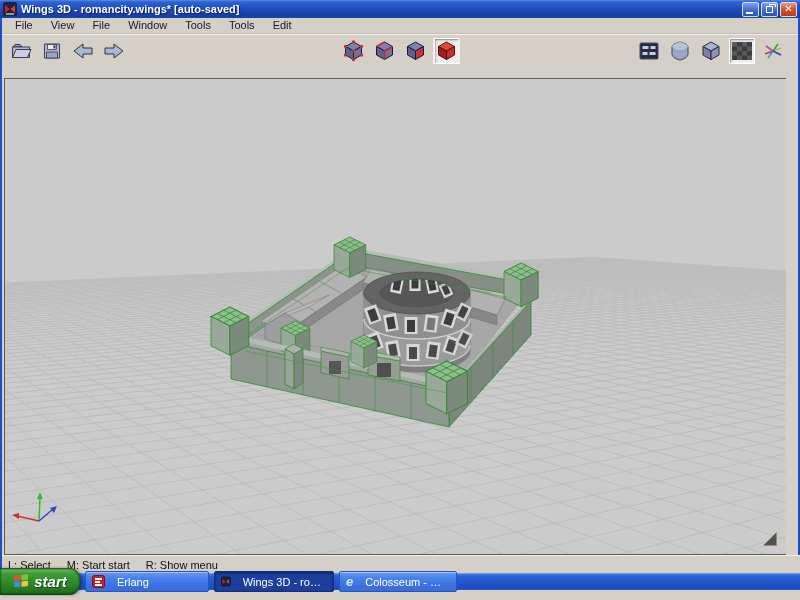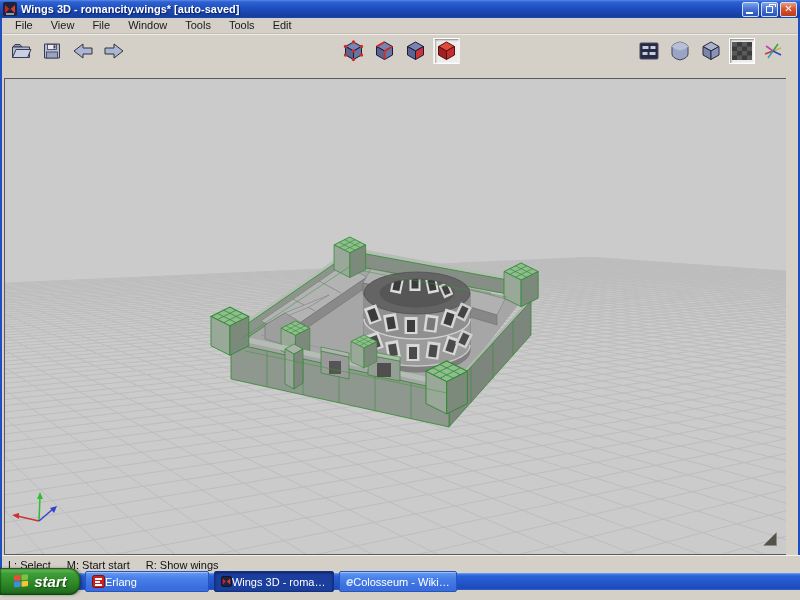--- a/index.html
+++ b/index.html
@@ -63,21 +63,21 @@
   .taskbar{position:absolute;left:0;top:573px;width:800px;height:17px;
     background:linear-gradient(180deg,#79aef3 0%,#3d76e6 8%,#2a60d6 20%,#2356cb 55%,#1d4bb8 90%,#2a60d6 100%);
     display:flex;align-items:center;}
   .start-btn{height:27px;width:80px;flex:none;border-radius:0 11px 11px 0;
     background:linear-gradient(180deg,#7cc46a 0%,#3d9e38 20%,#2e8a28 55%,#1f6a1c 95%);
     box-shadow:0 1px 2px #0d3a0d inset, 0 -1px 2px #0d3a0d inset, 2px 0 3px rgba(0,0,0,.35);
     display:flex;align-items:center;justify-content:center;gap:4px;cursor:pointer;}
   .start-label{color:#fff;font-size:15px;font-weight:bold;font-style:italic;text-shadow:1px 1px 1px #164a14;}
   .task-btn{height:21px;margin-left:5px;border-radius:2px;border:1px solid #2a55b8;box-sizing:border-box;
     background:linear-gradient(180deg,#6b9bf2 0%,#4a82ea 30%,#3a6ede 80%);
-    box-shadow:0 1px 0 #9cc0f8 inset;display:flex;align-items:center;gap:0;padding:0 6px;cursor:pointer;}
+    box-shadow:0 1px 0 #9cc0f8 inset;display:flex;align-items:center;gap:12px;padding:0 6px;cursor:pointer;}
   .task-btn .task-label{color:#fff;font-size:11px;white-space:nowrap;overflow:hidden;text-overflow:ellipsis;}
   .task-btn.active{background:#1c3f9e;box-shadow:0 1px 3px #0c2260 inset;border-color:#12307e;}
   .task-erlang{width:124px;}.task-wings{width:120px;}.task-ie{width:118px;}
   .tray{margin-left:auto;height:27px;width:94px;flex:none;
     background:linear-gradient(180deg,#8fc0f8 0%,#5a97ee 25%,#4585e6 60%,#3a78dc 100%);
     border-left:1px solid #1a47a8;box-shadow:1px 0 0 #9cc8fa inset;
     display:flex;align-items:center;justify-content:flex-end;gap:6px;padding-right:8px;box-sizing:border-box;}
   .tray-time{color:#fff;font-size:11px;text-shadow:0 1px 1px #1a3a80;}
   .ie-e{font-size:13px;font-weight:bold;font-style:italic;color:#cfe6ff;line-height:1;}
 </style>
@@ -710,21 +710,21 @@
         <polygon points="48,21 41,23 45,28" fill="#3344cc"></polygon>
       </svg>
 
       <div class="resize-grip"></div>
     </div>
     <div class="vp-right-strip"></div>
 
     <div class="statusbar">
       <span>L: Select</span>
       <span>M: Start start</span>
-      <span>R: Show wings</span>
+      <span>R: Show menu</span>
     </div>
   </div>
 
   <div class="taskbar">
     <div class="start-btn">
       <svg width="17" height="15" viewBox="0 0 17 15">
         <g transform="skewY(-5)">
           <rect x="1" y="1.5" width="6.5" height="5.5" rx="1" fill="#e84c3d"></rect>
           <rect x="8.5" y="1.5" width="6.5" height="5.5" rx="1" fill="#7ec242"></rect>
           <rect x="1" y="8" width="6.5" height="5.5" rx="1" fill="#3b8de8"></rect>

